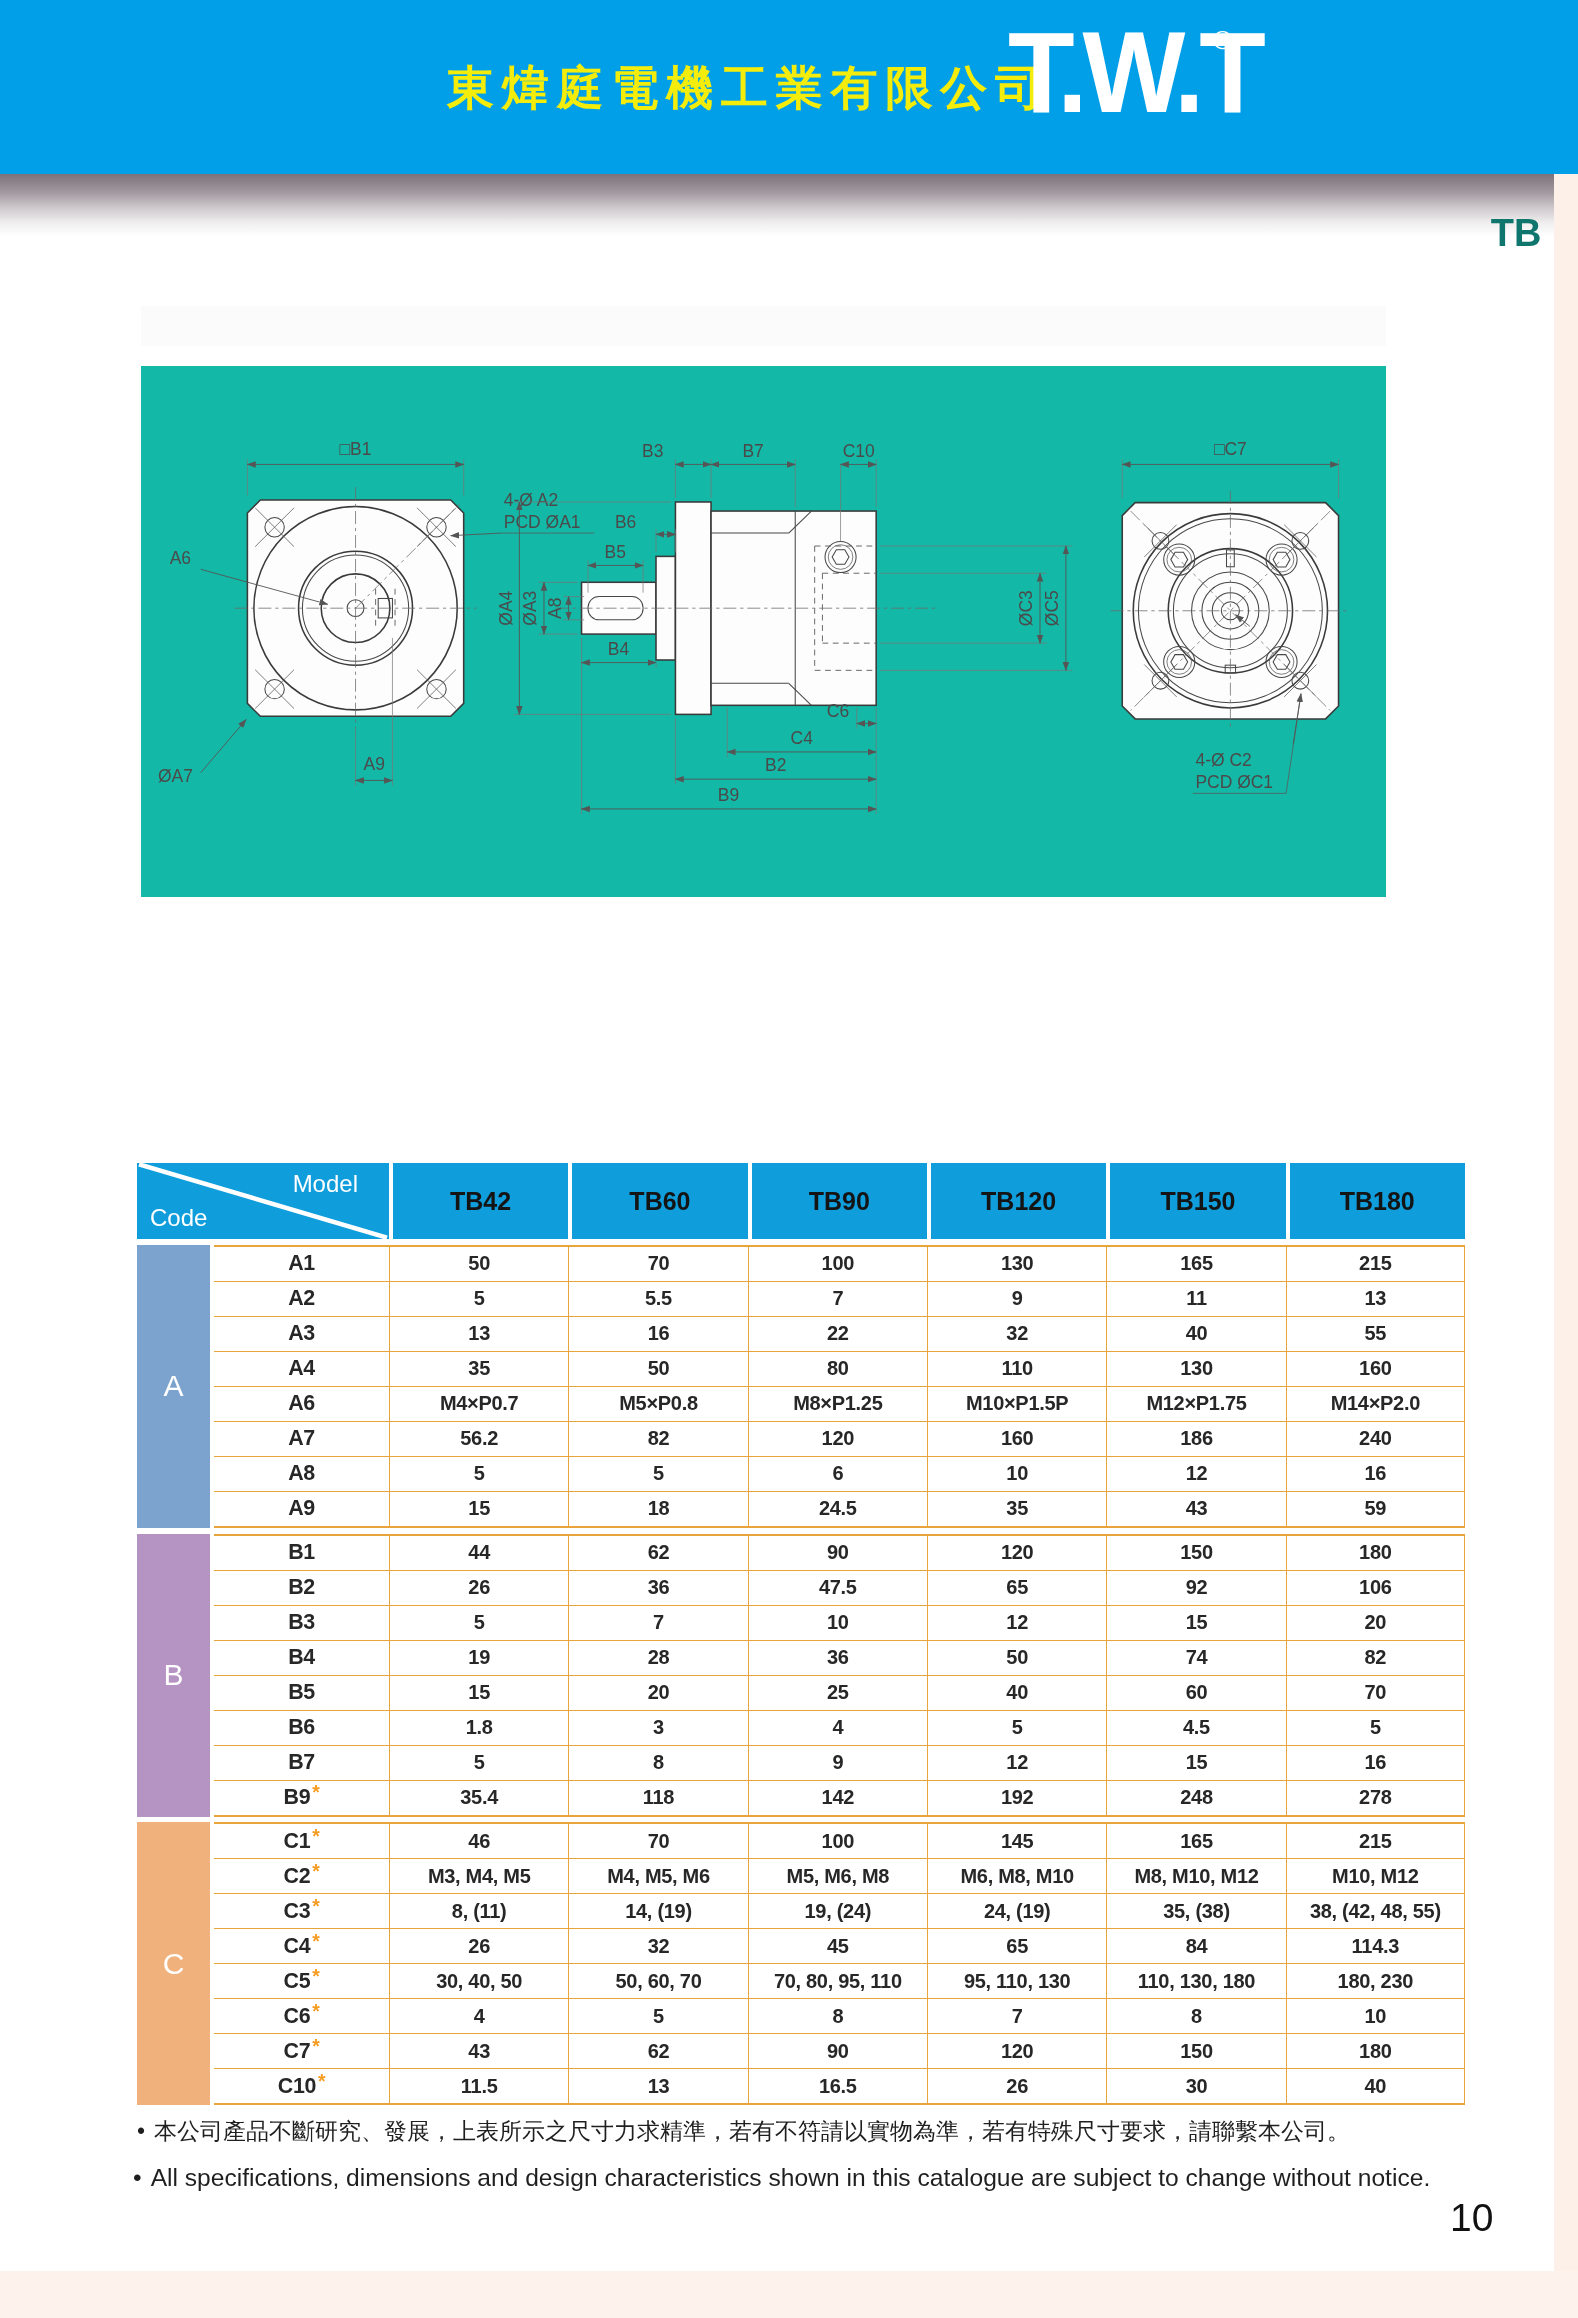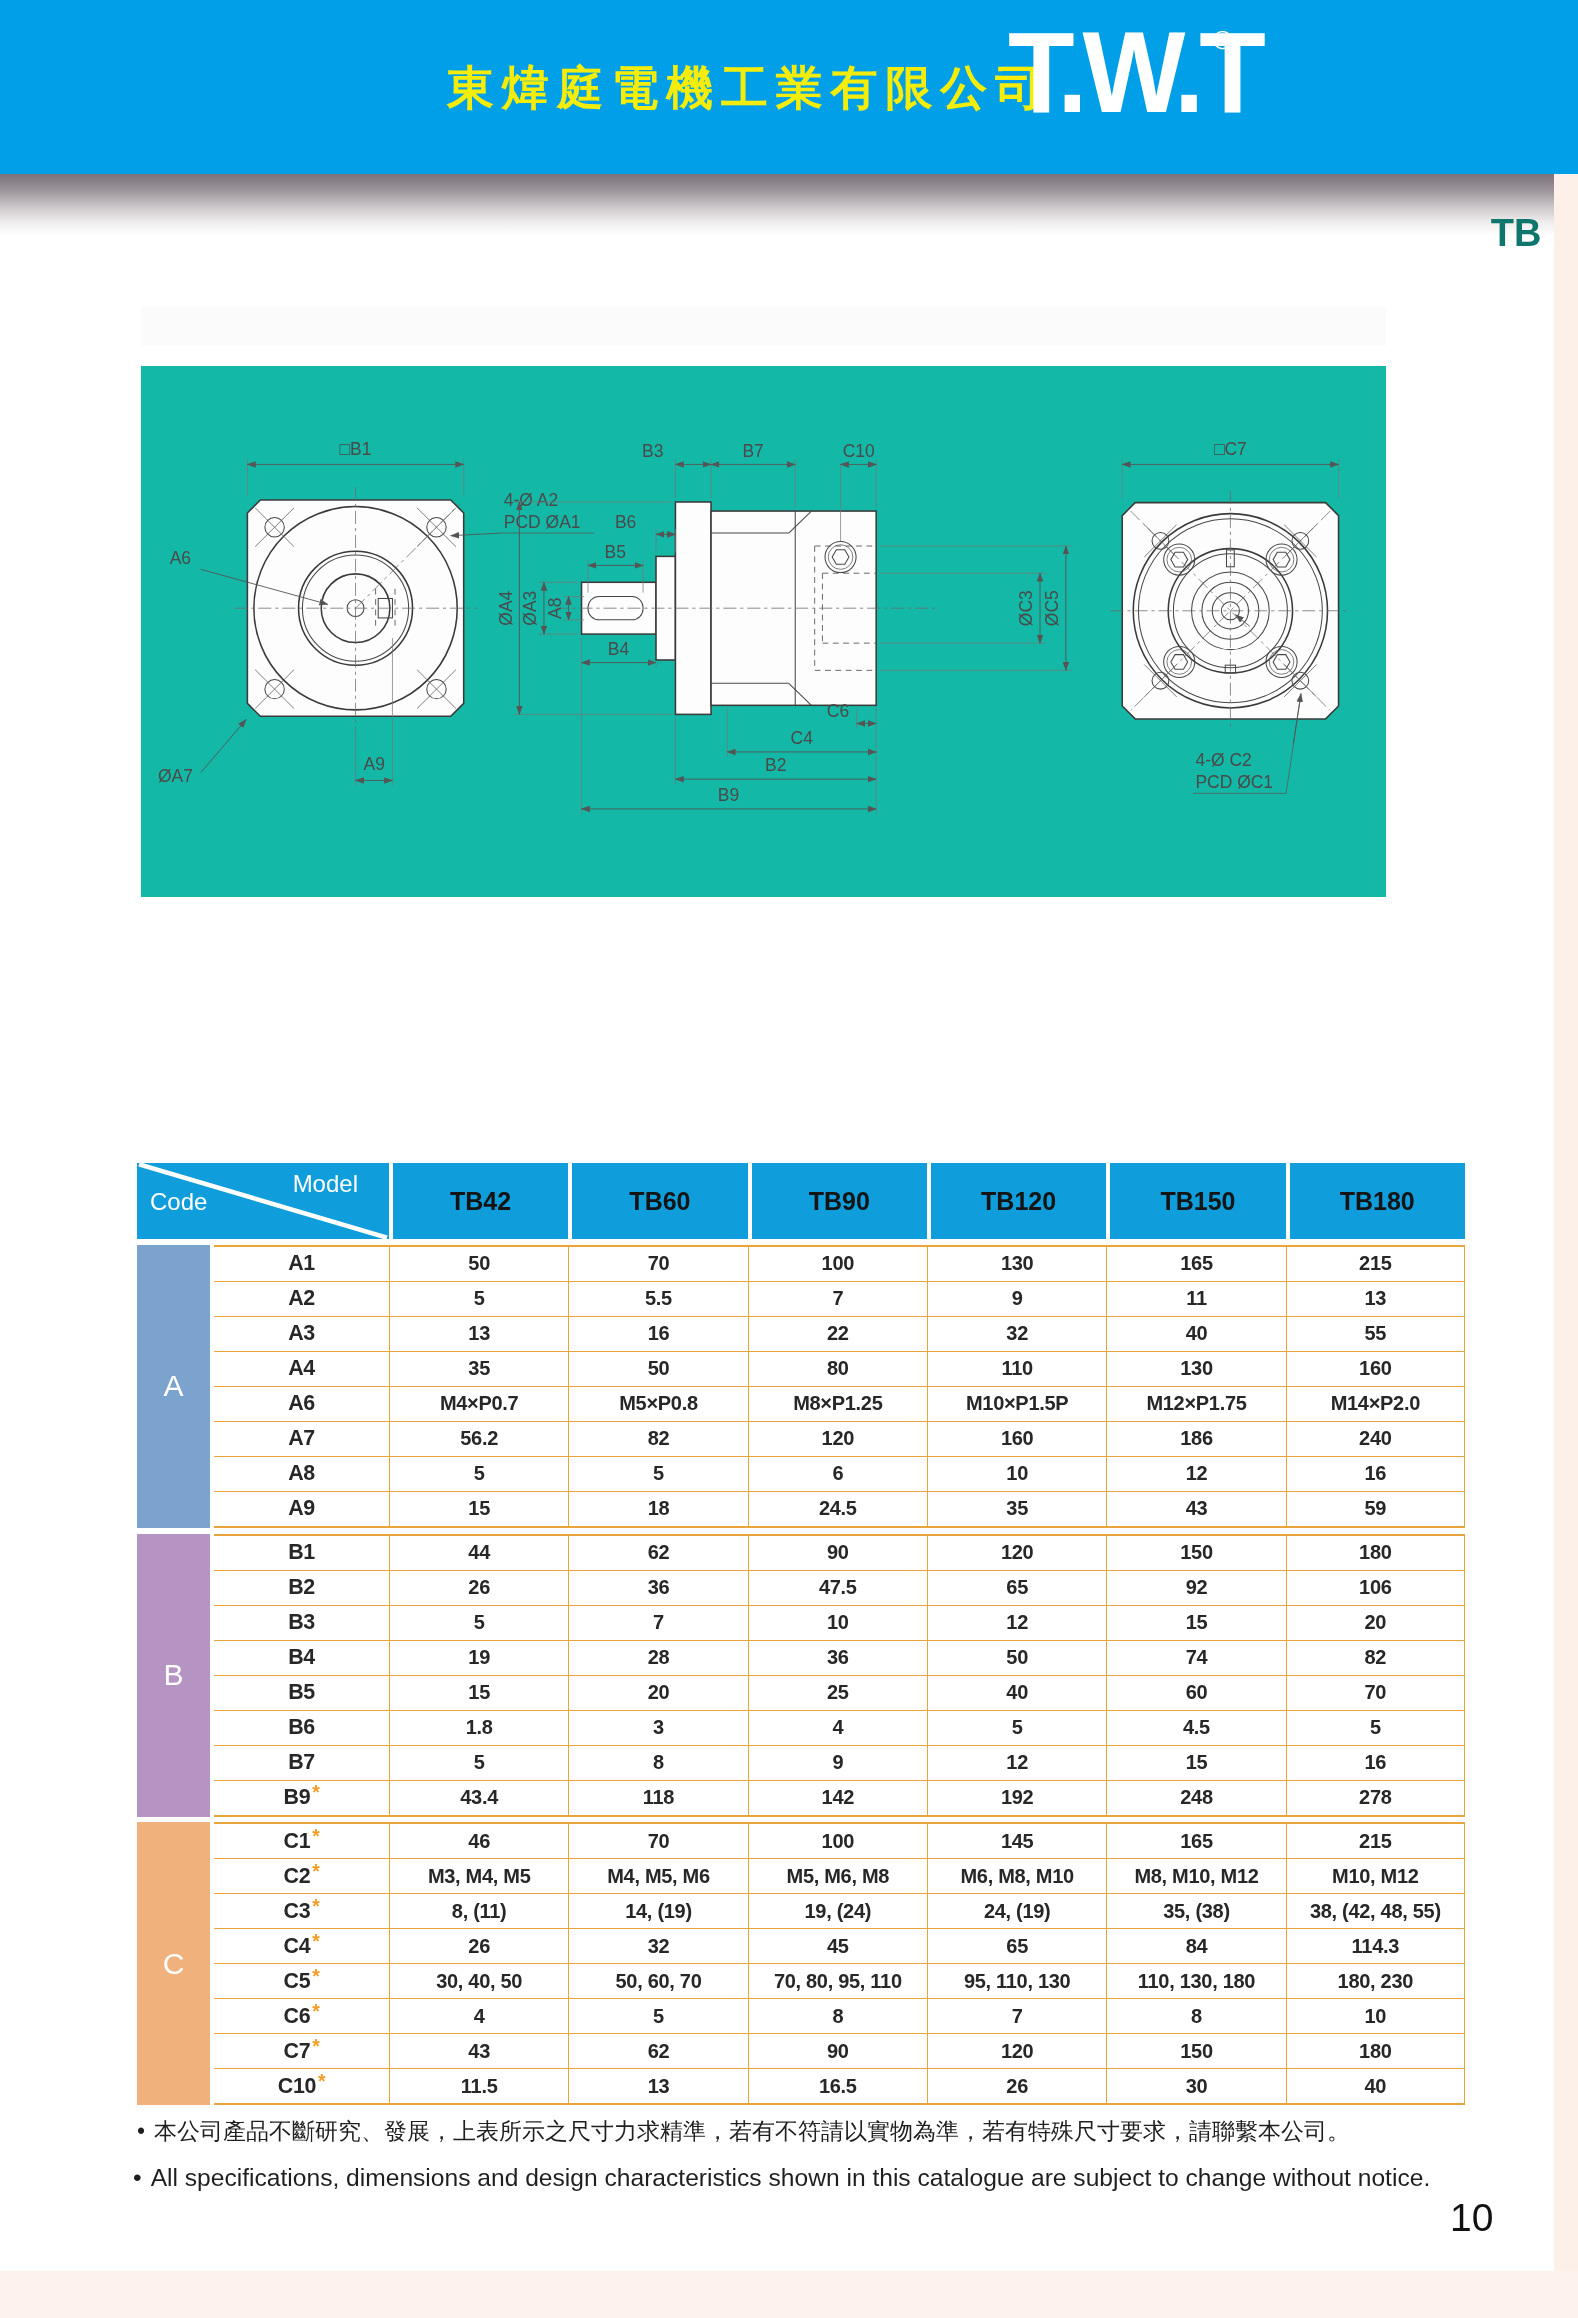--- a/index.html
+++ b/index.html
@@ -32,21 +32,21 @@
   svg .lbl{fill:#4a4a4a;font-size:27px;font-family:"Liberation Sans",sans-serif;}
   svg .mid{text-anchor:middle;}
   
   #tbl{position:absolute;left:137px;top:1163px;width:1328px;}
   .tbl-head{display:grid;grid-template-columns:252px repeat(6,1fr);column-gap:3.9px;height:76px;}
   .tbl-head .hcell{background:#0f9ddc;display:flex;align-items:center;justify-content:center;
         font-size:25px;font-weight:bold;color:#141414;}
   .corner{position:relative;background:#0f9ddc;}
   .corner svg{position:absolute;left:0;top:0;}
   .corner .model-lb{position:absolute;right:31px;top:6.5px;color:#ffffff;font-size:24px;}
-  .corner .code-lb{position:absolute;left:13px;bottom:23px;color:#ffffff;font-size:24px;}
+  .corner .code-lb{position:absolute;left:13px;bottom:7px;color:#ffffff;font-size:24px;}
   .sec{position:relative;margin-top:5.8px;padding-left:77px;}
   .sec .rows{border-top:2.6px solid #e9a43c;border-bottom:2.6px solid #e9a43c;}
   .sec .strip{position:absolute;left:0;top:0;width:73px;height:100%;display:flex;align-items:center;
         justify-content:center;color:#ffffff;font-size:30px;}
   .row{display:grid;grid-template-columns:175px repeat(6,1fr);height:34px;border-bottom:1.3px solid #e9a43c;font-weight:bold;}
   .row:last-child{border-bottom:none;}
   .row .cell{display:flex;align-items:center;justify-content:center;font-size:20px;color:#272727;
         letter-spacing:-0.3px;white-space:nowrap;overflow:hidden;}
   .row .cell.val{border-left:1.3px solid #e9a43c;}
   .row .cell.val:last-child{border-right:1.3px solid #e9a43c;}
@@ -415,21 +415,21 @@
               <div class="cell code">B7</div>
               <div class="cell val">5</div>
               <div class="cell val">8</div>
               <div class="cell val">9</div>
               <div class="cell val">12</div>
               <div class="cell val">15</div>
               <div class="cell val">16</div>
             </div>
             <div class="row">
               <div class="cell code">B9<span class="star">*</span></div>
-              <div class="cell val">43.4</div>
+              <div class="cell val">35.4</div>
               <div class="cell val">118</div>
               <div class="cell val">142</div>
               <div class="cell val">192</div>
               <div class="cell val">248</div>
               <div class="cell val">278</div>
             </div>
           </div>
         </div>
         <div class="sec">
           <div class="strip" style="background: rgb(240, 177, 124);">C</div>

